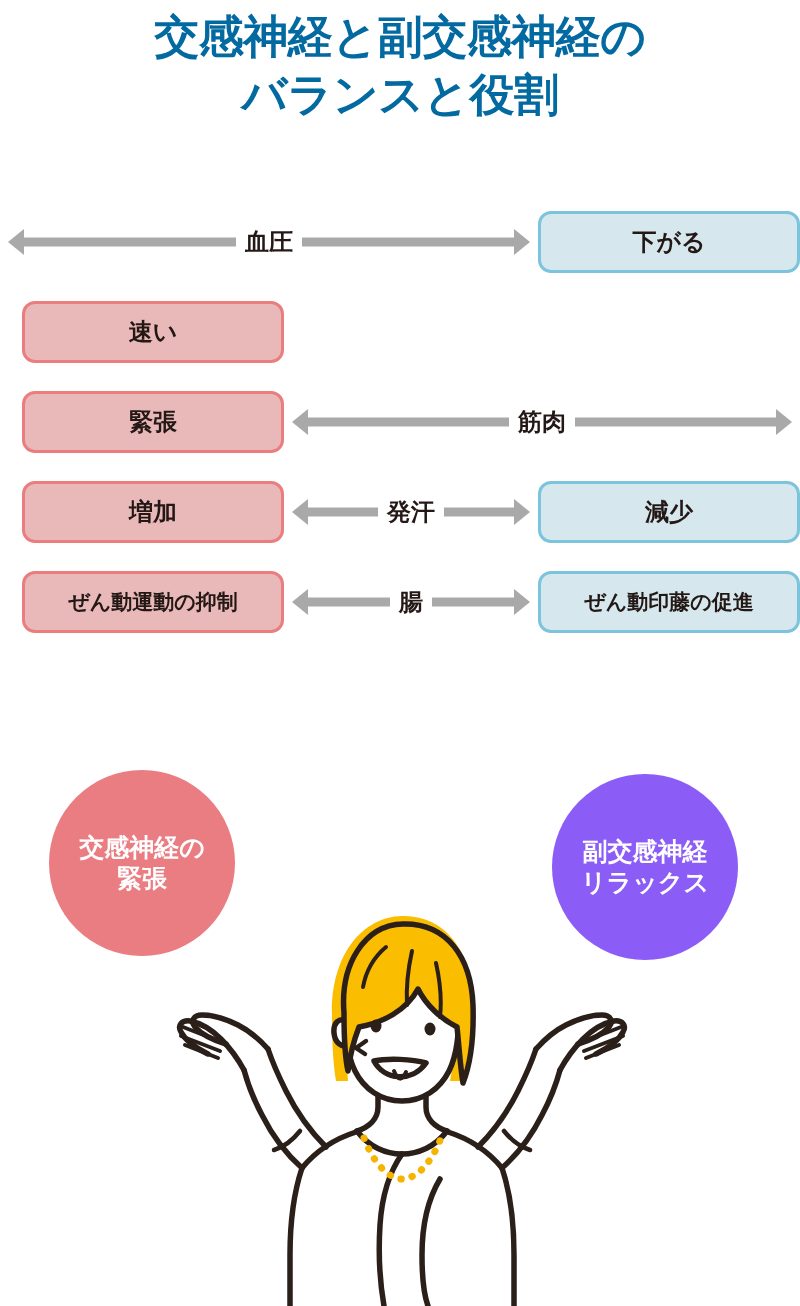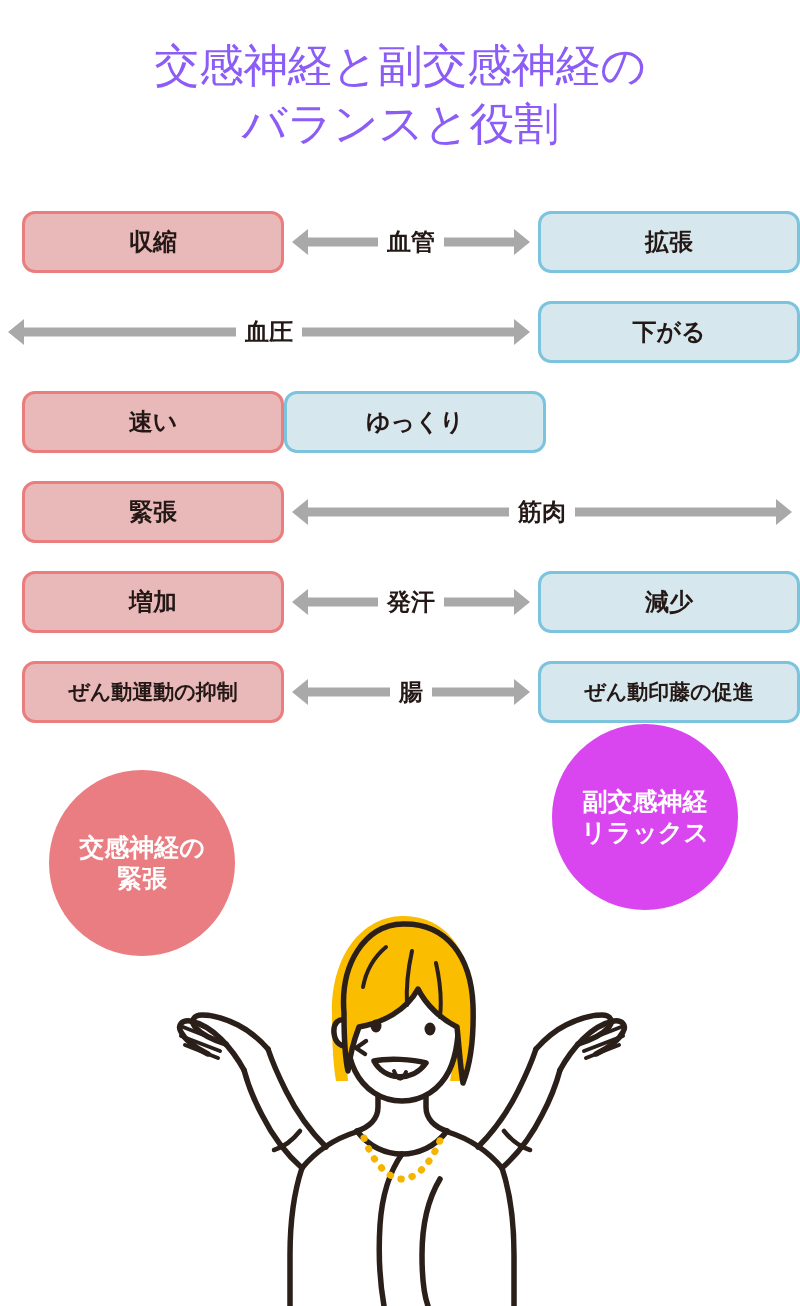--- a/index.html
+++ b/index.html
@@ -15,28 +15,28 @@
     overflow: hidden;
     font-family: "DejaVu Sans", "Liberation Sans", sans-serif;
     color: #231815;
     -webkit-font-smoothing: antialiased;
   }
 
   
   .title {
     position: absolute;
     left: 0;
-    top: 37px;
+    top: 8px;
     width: 800px;
     text-align: center;
     font-size: 45px;
     line-height: 1.28;
-    font-weight: 400;
+    font-weight: 700;
     letter-spacing: -0.5px;
-    color: #8b5cf6;
+    color: #0369a1;
     white-space: pre-line;
   }
 
   
   .table {
     position: absolute;
     left: 0;
     top: 211px;
     width: 800px;
   }
@@ -141,22 +141,22 @@
     white-space: pre-line;
     z-index: 3;
   }
   .circle-sympathetic {
     left: 49px;
     top: 770px;
     background: #ea7d82;
   }
   .circle-parasympathetic {
     left: 552px;
-    top: 724px;
-    background: #d946ef;
+    top: 774px;
+    background: #8b5cf6;
   }
 
   
   .illustration {
     position: absolute;
     left: 150px;
     top: 895px;
     width: 500px;
     height: 411px;
     z-index: 2;
@@ -164,63 +164,41 @@
   .illustration svg { display: block; width: 100%; height: 100%; }
 </style>
 </head>
 <body>
 
 <div class="title">交感神経と副交感神経の
 バランスと役割</div>
 
 <div class="table">
 
-  <div class="row">
-    <div class="cell cell-left">
-      <span>収縮</span>
-    </div>
+
+  <div class="row">
     <div class="mid">
       <span class="arrow arrow-left">
         <span class="head"></span>
           <span class="shaft"></span>
       </span>
-      <span class="mid-label">血管</span>
-      <span class="arrow arrow-right">
-        <span class="shaft"></span>
-          <span class="head"></span>
-      </span>
-    </div>
-    <div class="cell cell-right">
-      <span>拡張</span>
-    </div>
-  </div>
-
-  <div class="row">
-    <div class="mid">
-      <span class="arrow arrow-left">
-        <span class="head"></span>
-          <span class="shaft"></span>
-      </span>
       <span class="mid-label">血圧</span>
       <span class="arrow arrow-right">
         <span class="shaft"></span>
           <span class="head"></span>
       </span>
     </div>
     <div class="cell cell-right">
       <span>下がる</span>
     </div>
   </div>
 
   <div class="row">
     <div class="cell cell-left">
       <span>速い</span>
-    </div>
-    <div class="cell cell-right">
-      <span>ゆっくり</span>
     </div>
   </div>
 
   <div class="row">
     <div class="cell cell-left">
       <span>緊張</span>
     </div>
     <div class="mid">
       <span class="arrow arrow-left">
         <span class="head"></span>

